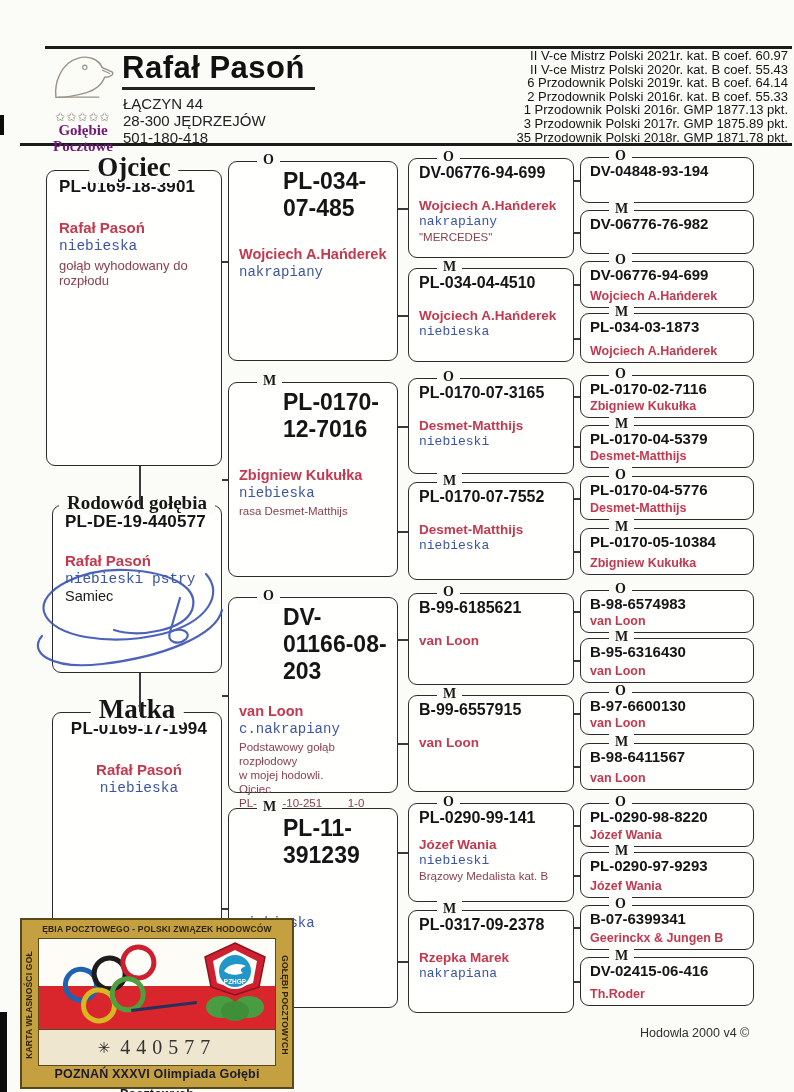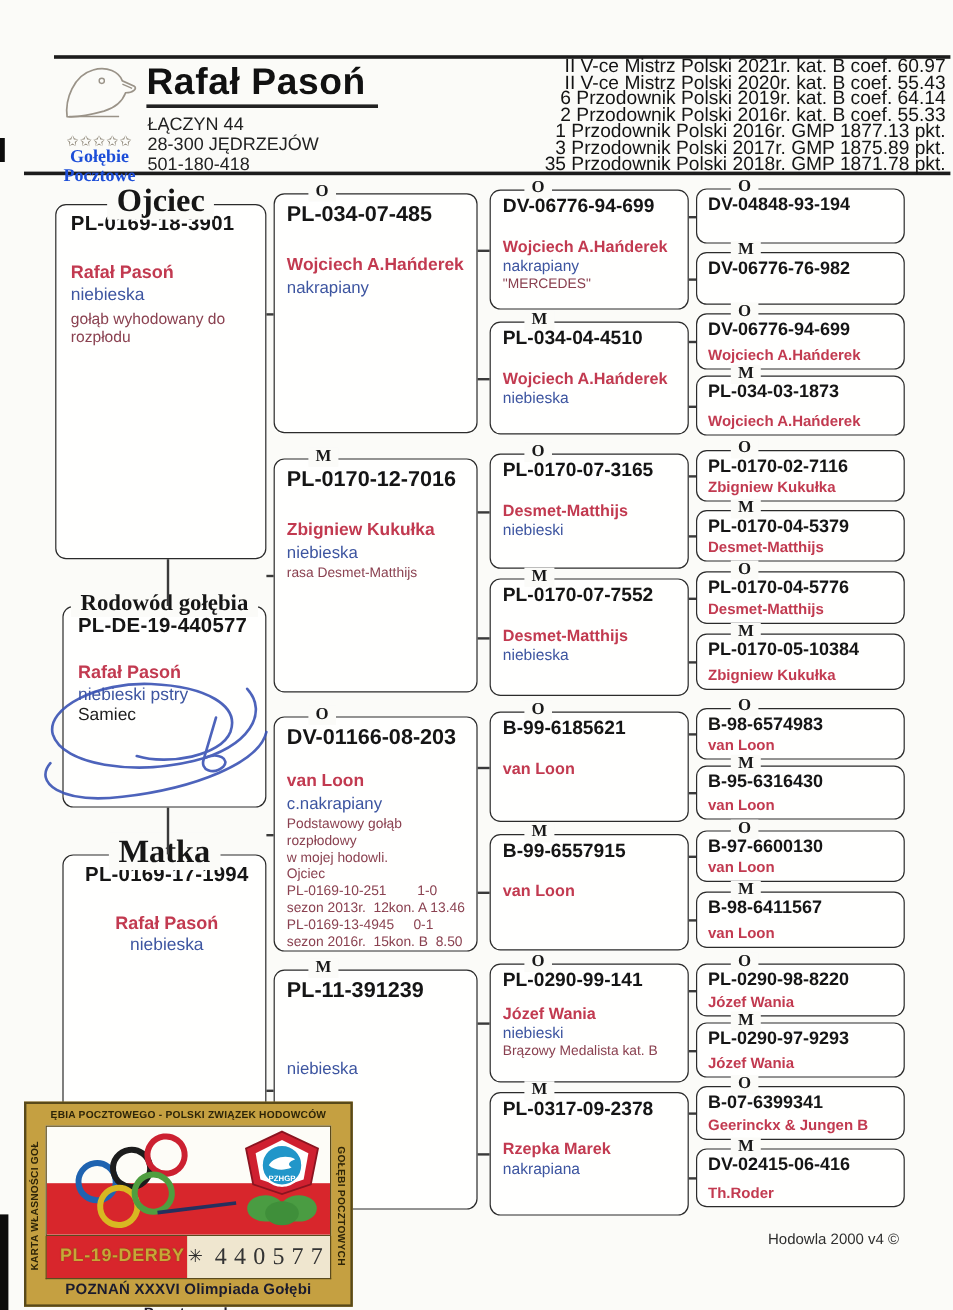--- a/index.html
+++ b/index.html
@@ -5,49 +5,49 @@
   html,body{margin:0;padding:0;}
   body{
     width:794px;height:1092px;position:relative;overflow:hidden;
     background:#fbfbf8;color:#1a1a1a;
     font-family:"Liberation Sans", sans-serif;
   }
   .rule{position:absolute;background:#1c1c1c;height:3px;}
   
   .logo{position:absolute;left:44px;top:52px;width:78px;text-align:center;color:#837c6f;}
   .logo .stars{font-size:12px;letter-spacing:1px;color:#8a8273;line-height:10px;}
-  .logo .lbl{font:bold 15px "Liberation Serif", serif;color:#1d4ed8;line-height:16px;text-align:center;}
+  .logo .lbl{font:bold 15px "Liberation Serif", serif;color:#701a75;line-height:16px;text-align:center;}
   .hname{position:absolute;left:122px;top:50px;font-size:31px;font-weight:bold;color:#111;
          border-bottom:3px solid #222;padding:0 10px 1px 0;letter-spacing:.5px;}
   .haddr{position:absolute;left:123px;top:95px;font-size:15px;line-height:17px;color:#222;}
-  .ach{position:absolute;right:6px;top:49px;text-align:right;font-size:16px;line-height:13.6px;color:#141414;}
+  .ach{position:absolute;right:6px;top:49px;text-align:right;font-size:13px;line-height:13.6px;color:#141414;}
   
   .pbox{position:absolute;background:#fffffe;border:1.6px solid #2b2b2b;border-radius:9px;box-sizing:border-box;}
   .g1{left:46px;width:176px;padding:6px 8px 4px 12px;}
   .g1b{left:52px;width:170px;padding:6px 8px 4px 12px;}
   .g2{left:228px;width:170px;padding:6px 6px 4px 10px;}
   .g3{left:408px;width:166px;padding:5px 6px 3px 10px;}
   .g4{left:580px;width:174px;padding:2px 6px 2px 9px;display:flex;flex-direction:column;justify-content:space-between;}
   .seclabel{position:absolute;left:50%;transform:translateX(-50%);background:#fbfbf8;
             padding:0 8px;white-space:nowrap;font-family:"Liberation Serif", serif;font-weight:bold;color:#161616;}
   .sl-big{font-size:27px;top:-19px;}
   .sl-med{font-size:19px;top:-14px;}
   .sexlabel{position:absolute;top:-10px;left:28px;background:#fbfbf8;padding:0 6px;
             font:bold 14px "Liberation Serif", serif;color:#191919;}
   .ring{font-weight:bold;color:#151515;}
   .r1{font-size:17px;letter-spacing:.2px;}
-  .r2{font-size:18px;}
+  .r2{font-size:23px;margin-left:44px;}
   .r3{font-size:16px;}
   .r4{font-size:15px;margin-top:2px;}
   .owner{font-weight:bold;color:#c23a50;}
   .o1{font-size:15px;margin-top:22px;}
   .o2{font-size:14.5px;margin-top:24px;}
   .o3{font-size:13.5px;margin-top:16px;}
   .o4{font-size:12.5px;margin-bottom:2px;}
-  .colr{color:#3d55a0;}
+  .colr{color:#3d55a0;font-family:Liberation Mono, monospace;}
   .c1{font-size:14.5px;margin-top:2px;}
   .c2{font-size:14px;margin-top:2px;}
   .c3{font-size:13px;margin-top:1px;}
   .note{color:#8a4150;white-space:pre-wrap;}
   .n1{font-size:13px;margin-top:4px;line-height:15px;}
   .n2{font-size:11.5px;margin-top:3px;line-height:14px;}
   .n3{font-size:11.5px;margin-top:2px;line-height:13px;}
   .sex-val{color:#1c1c1c;font-size:14.5px;margin-top:1px;}
   .drop{margin-top:46px;}
   .stub{position:absolute;height:2px;background:#3a3a3a;}
@@ -376,21 +376,20 @@
         <path d="M25 30 C29 23 40 21 47 25 C42 27 40 29 44 32 C37 35 29 34 25 30 Z" fill="#ffffff"></path>
         <text x="36" y="43" text-anchor="middle" font-size="6.5" font-weight="bold" fill="#ffffff" font-family="Liberation Sans, sans-serif">PZHGP</text>
         <ellipse cx="22" cy="66" rx="15" ry="11" fill="#4a9c42"></ellipse>
         <ellipse cx="50" cy="66" rx="15" ry="11" fill="#4a9c42"></ellipse>
         <ellipse cx="36" cy="70" rx="14" ry="10" fill="#3f8f3a"></ellipse>
       </svg>
     </div>
   </div>
 
   <div class="stk-row">
-    <div class="stk-series">PL-19-DERBY</div>
     <div class="stk-num">
       <span class="stk-star">✳</span>
       <span class="stk-digits">440577</span>
     </div>
   </div>
 
   <div class="stk-bottom">POZNAŃ XXXVI Olimpiada Gołębi Pocztowych</div>
 </div>
 
 <div class="footer-soft">Hodowla 2000 v4 ©</div>

